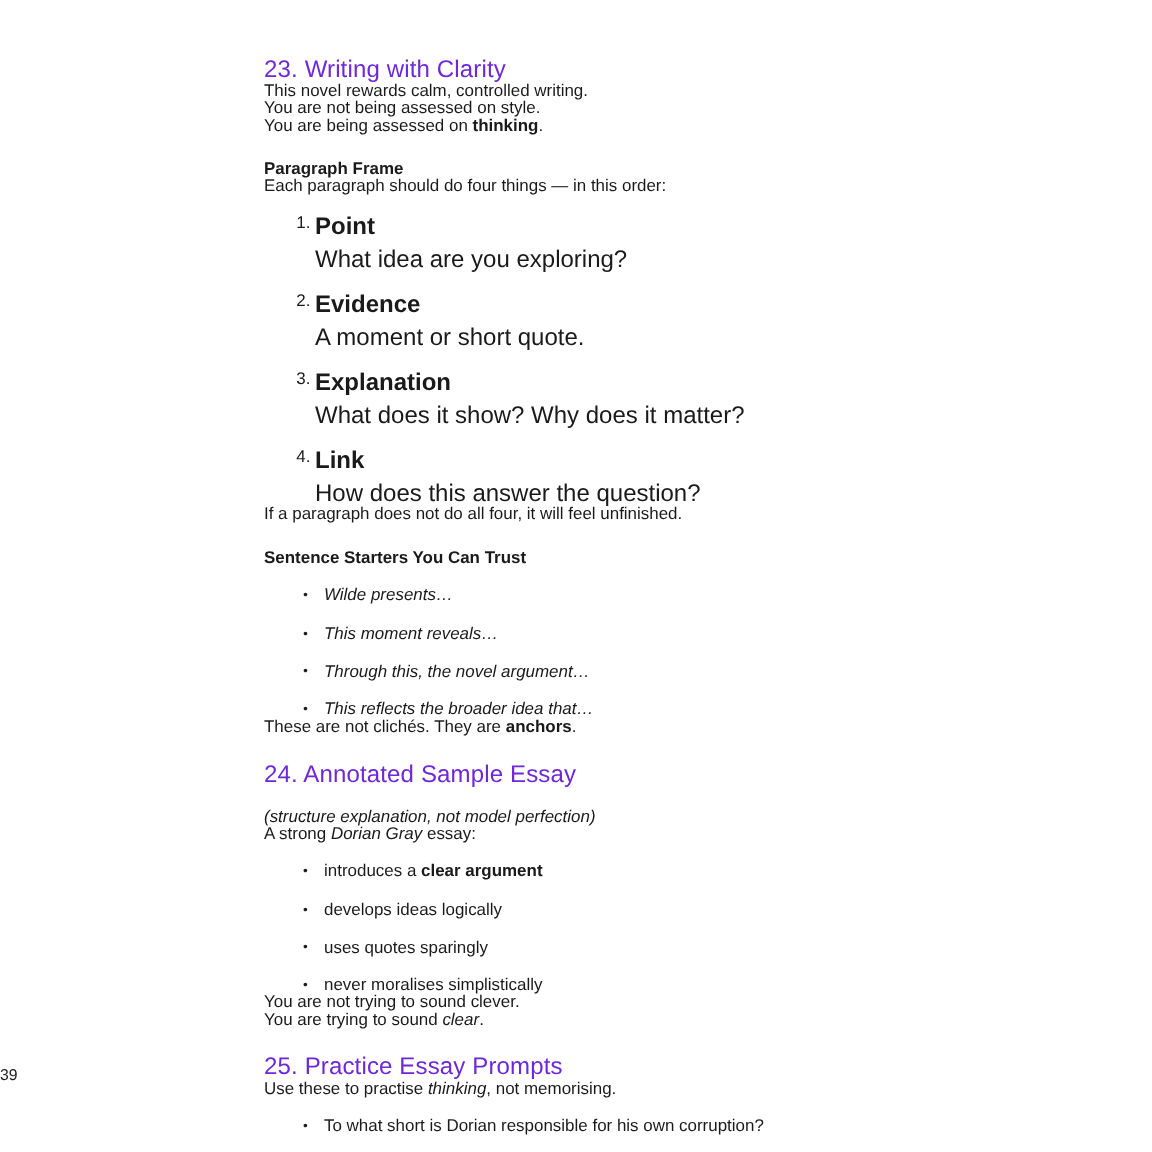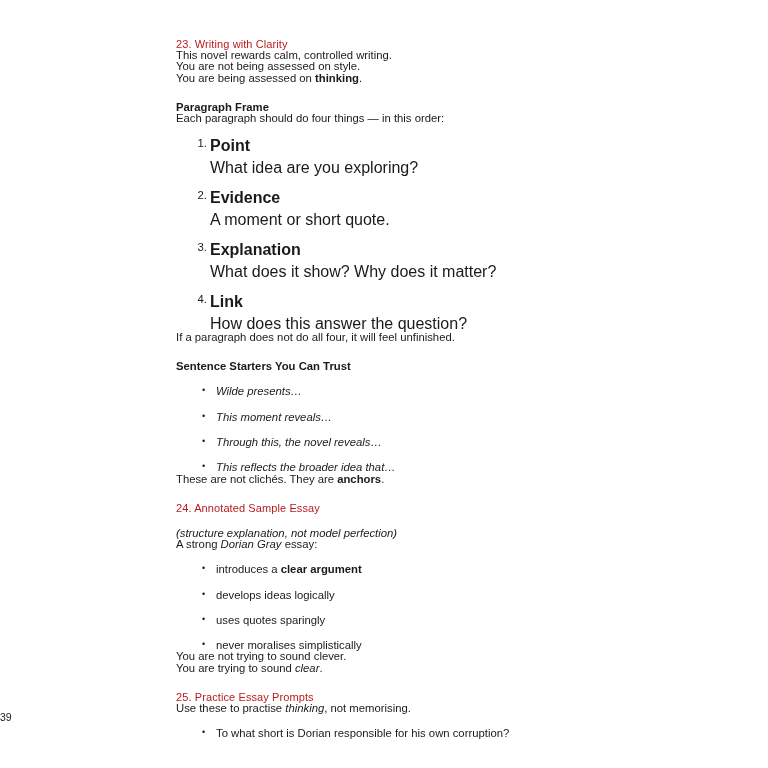--- a/index.html
+++ b/index.html
@@ -16,22 +16,22 @@
     overflow: hidden;
   }
   .page {
     position: absolute;
     left: 176px;
     top: 0;
     width: 416px;
     height: 768px;
   }
   .h2 {
-    color: #b91c1c;
-    font-size: 11px;
+    color: #6d28d9;
+    font-size: 16px;
     font-weight: 400;
     letter-spacing: 0.1px;
     margin: 0;
     padding: 0;
   }
   .sec23 { padding-top: 38px; }
   .sec24 { padding-top: 17px; }
   .sec25 { padding-top: 17px; }
 
   p.body {
@@ -148,21 +148,21 @@
     </li>
   </ol>
 
   <p class="body gap-para">If a paragraph does not do all four, it will feel unfinished.</p>
 
   <p class="runin">Sentence Starters You Can Trust</p>
 
   <ul class="bullets italic">
     <li>Wilde presents…</li>
     <li>This moment reveals…</li>
-    <li>Through this, the novel reveals…</li>
+    <li>Through this, the novel argument…</li>
     <li>This reflects the broader idea that…</li>
   </ul>
 
   <p class="body gap-para"><span>These are not clichés. They are </span><b>anchors</b><span>.</span></p>
 
   <h2 class="h2 sec24">24. Annotated Sample Essay</h2>
 
   <p class="subtitle">(structure explanation, not model perfection)</p>
 
   <p class="body gap-para"><span>A strong </span><i>Dorian Gray</i><span> essay:</span></p>

